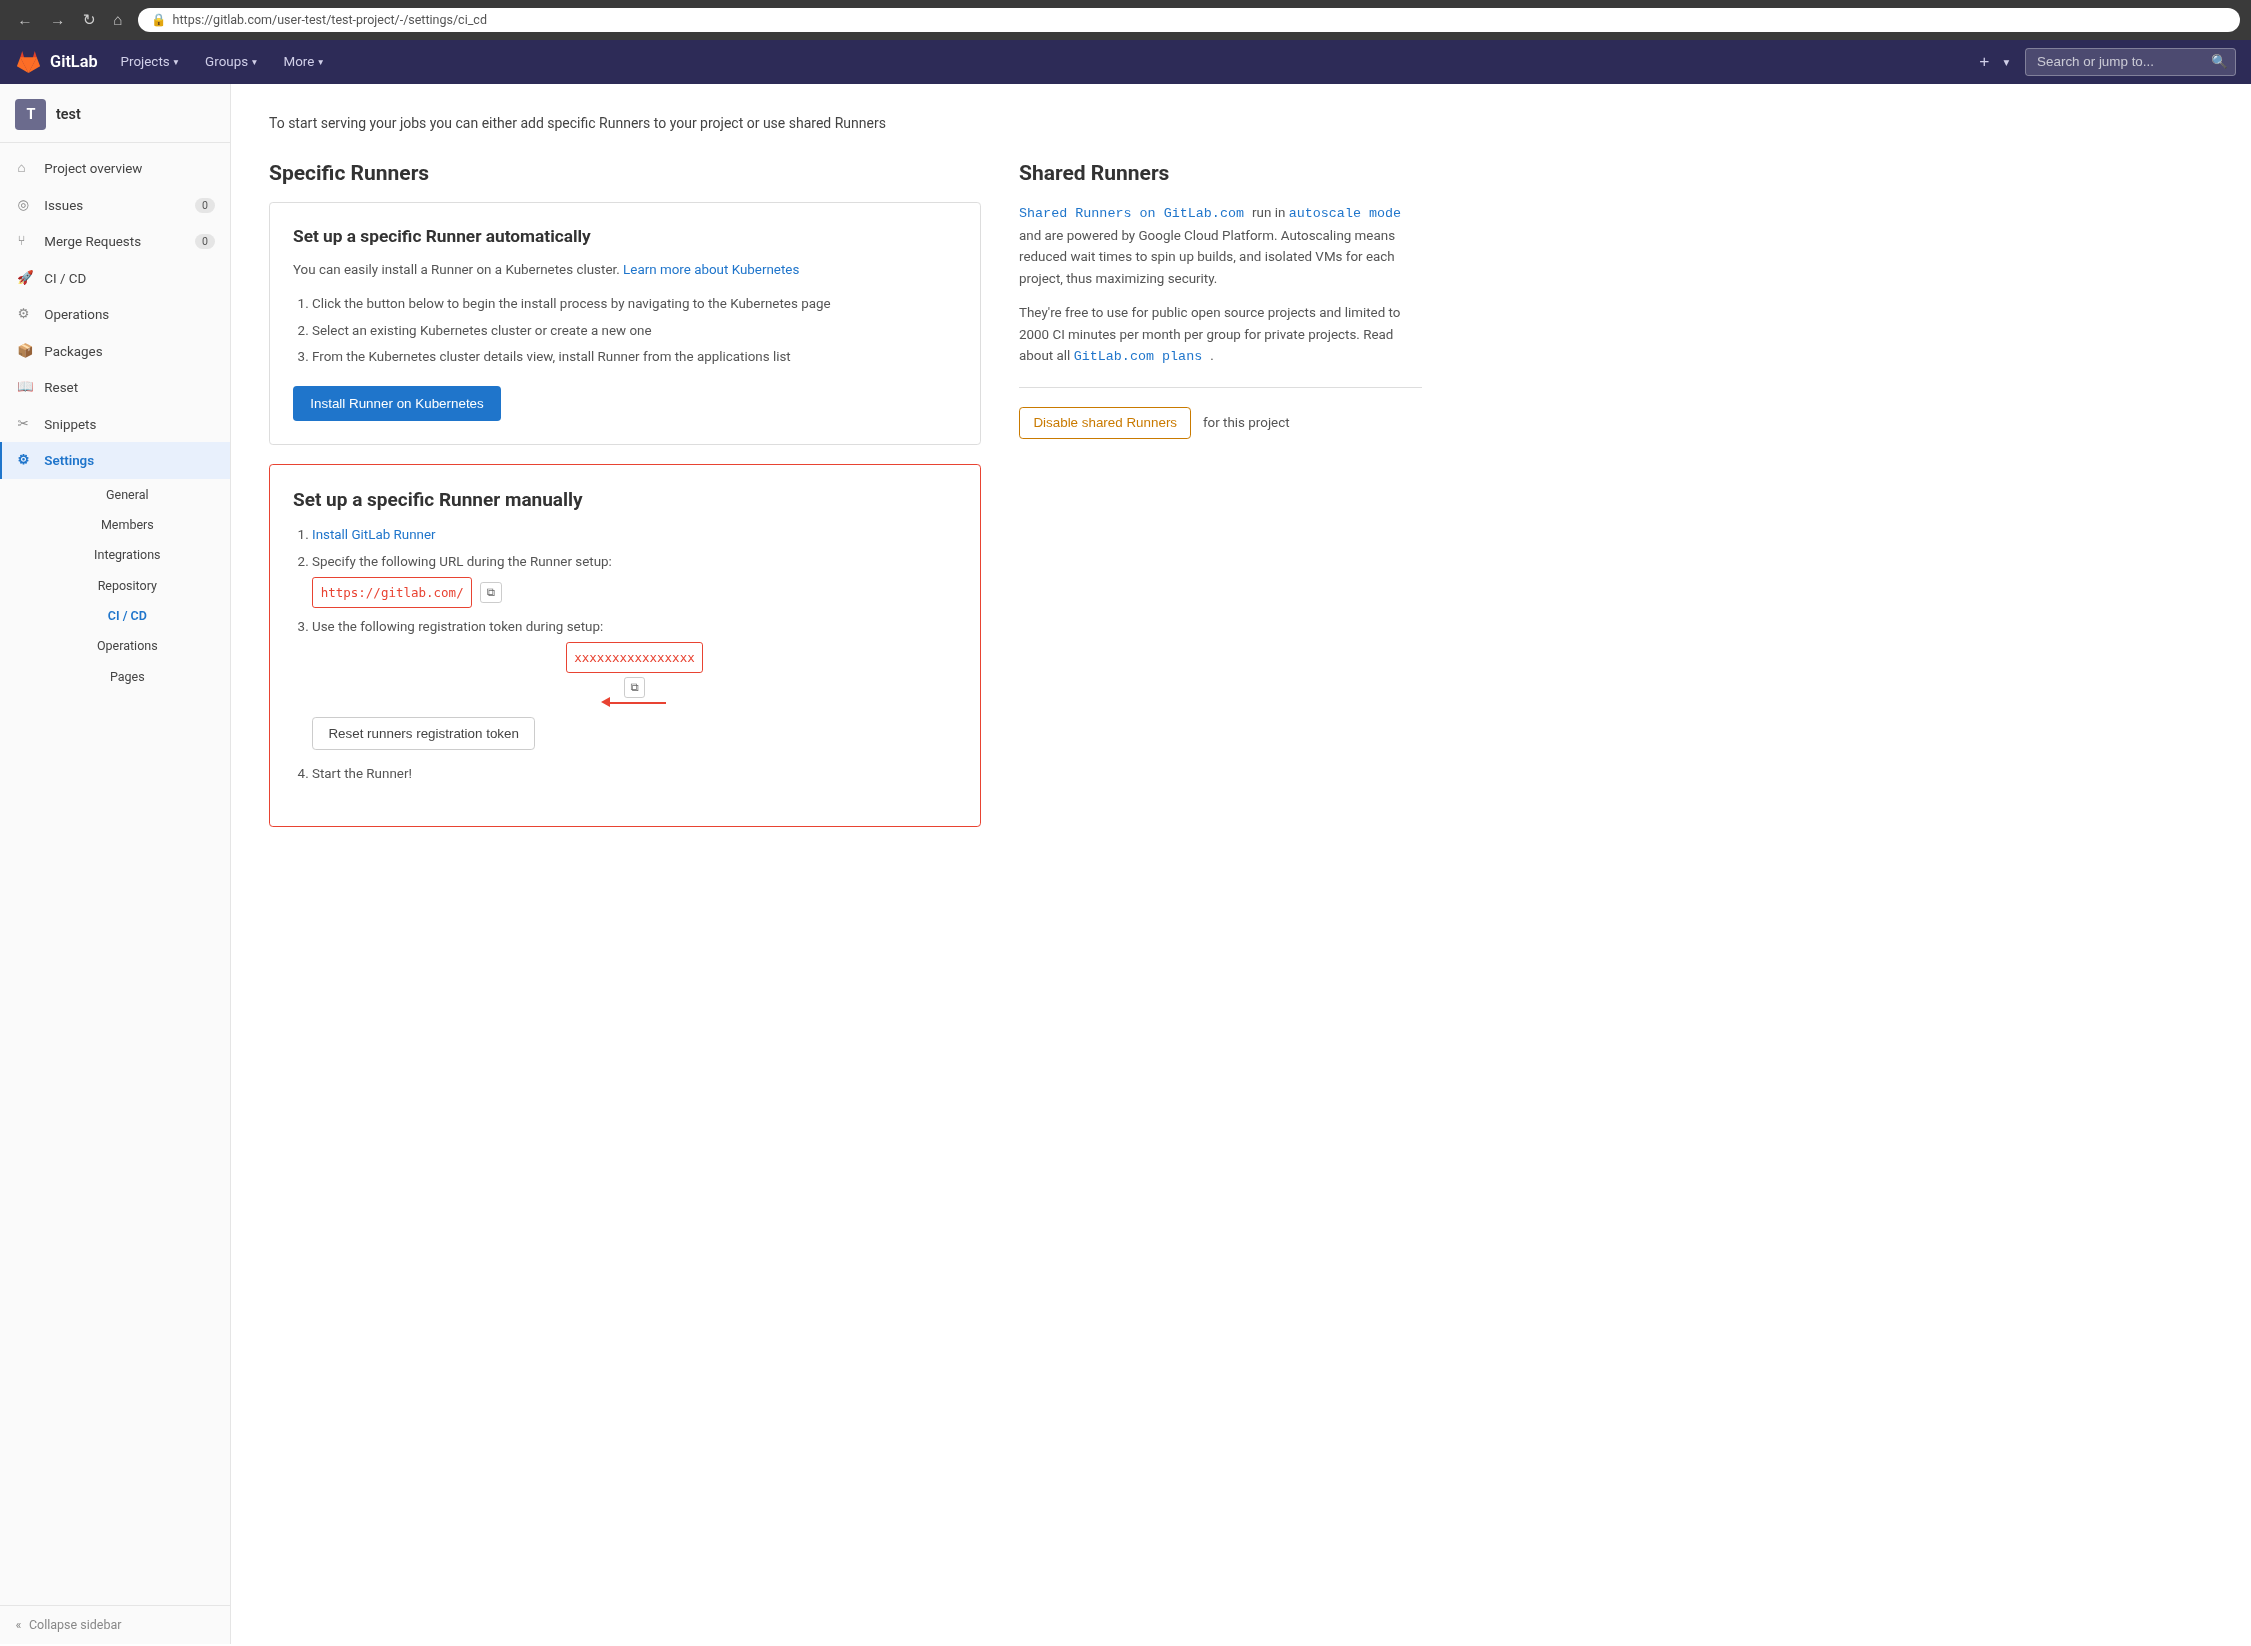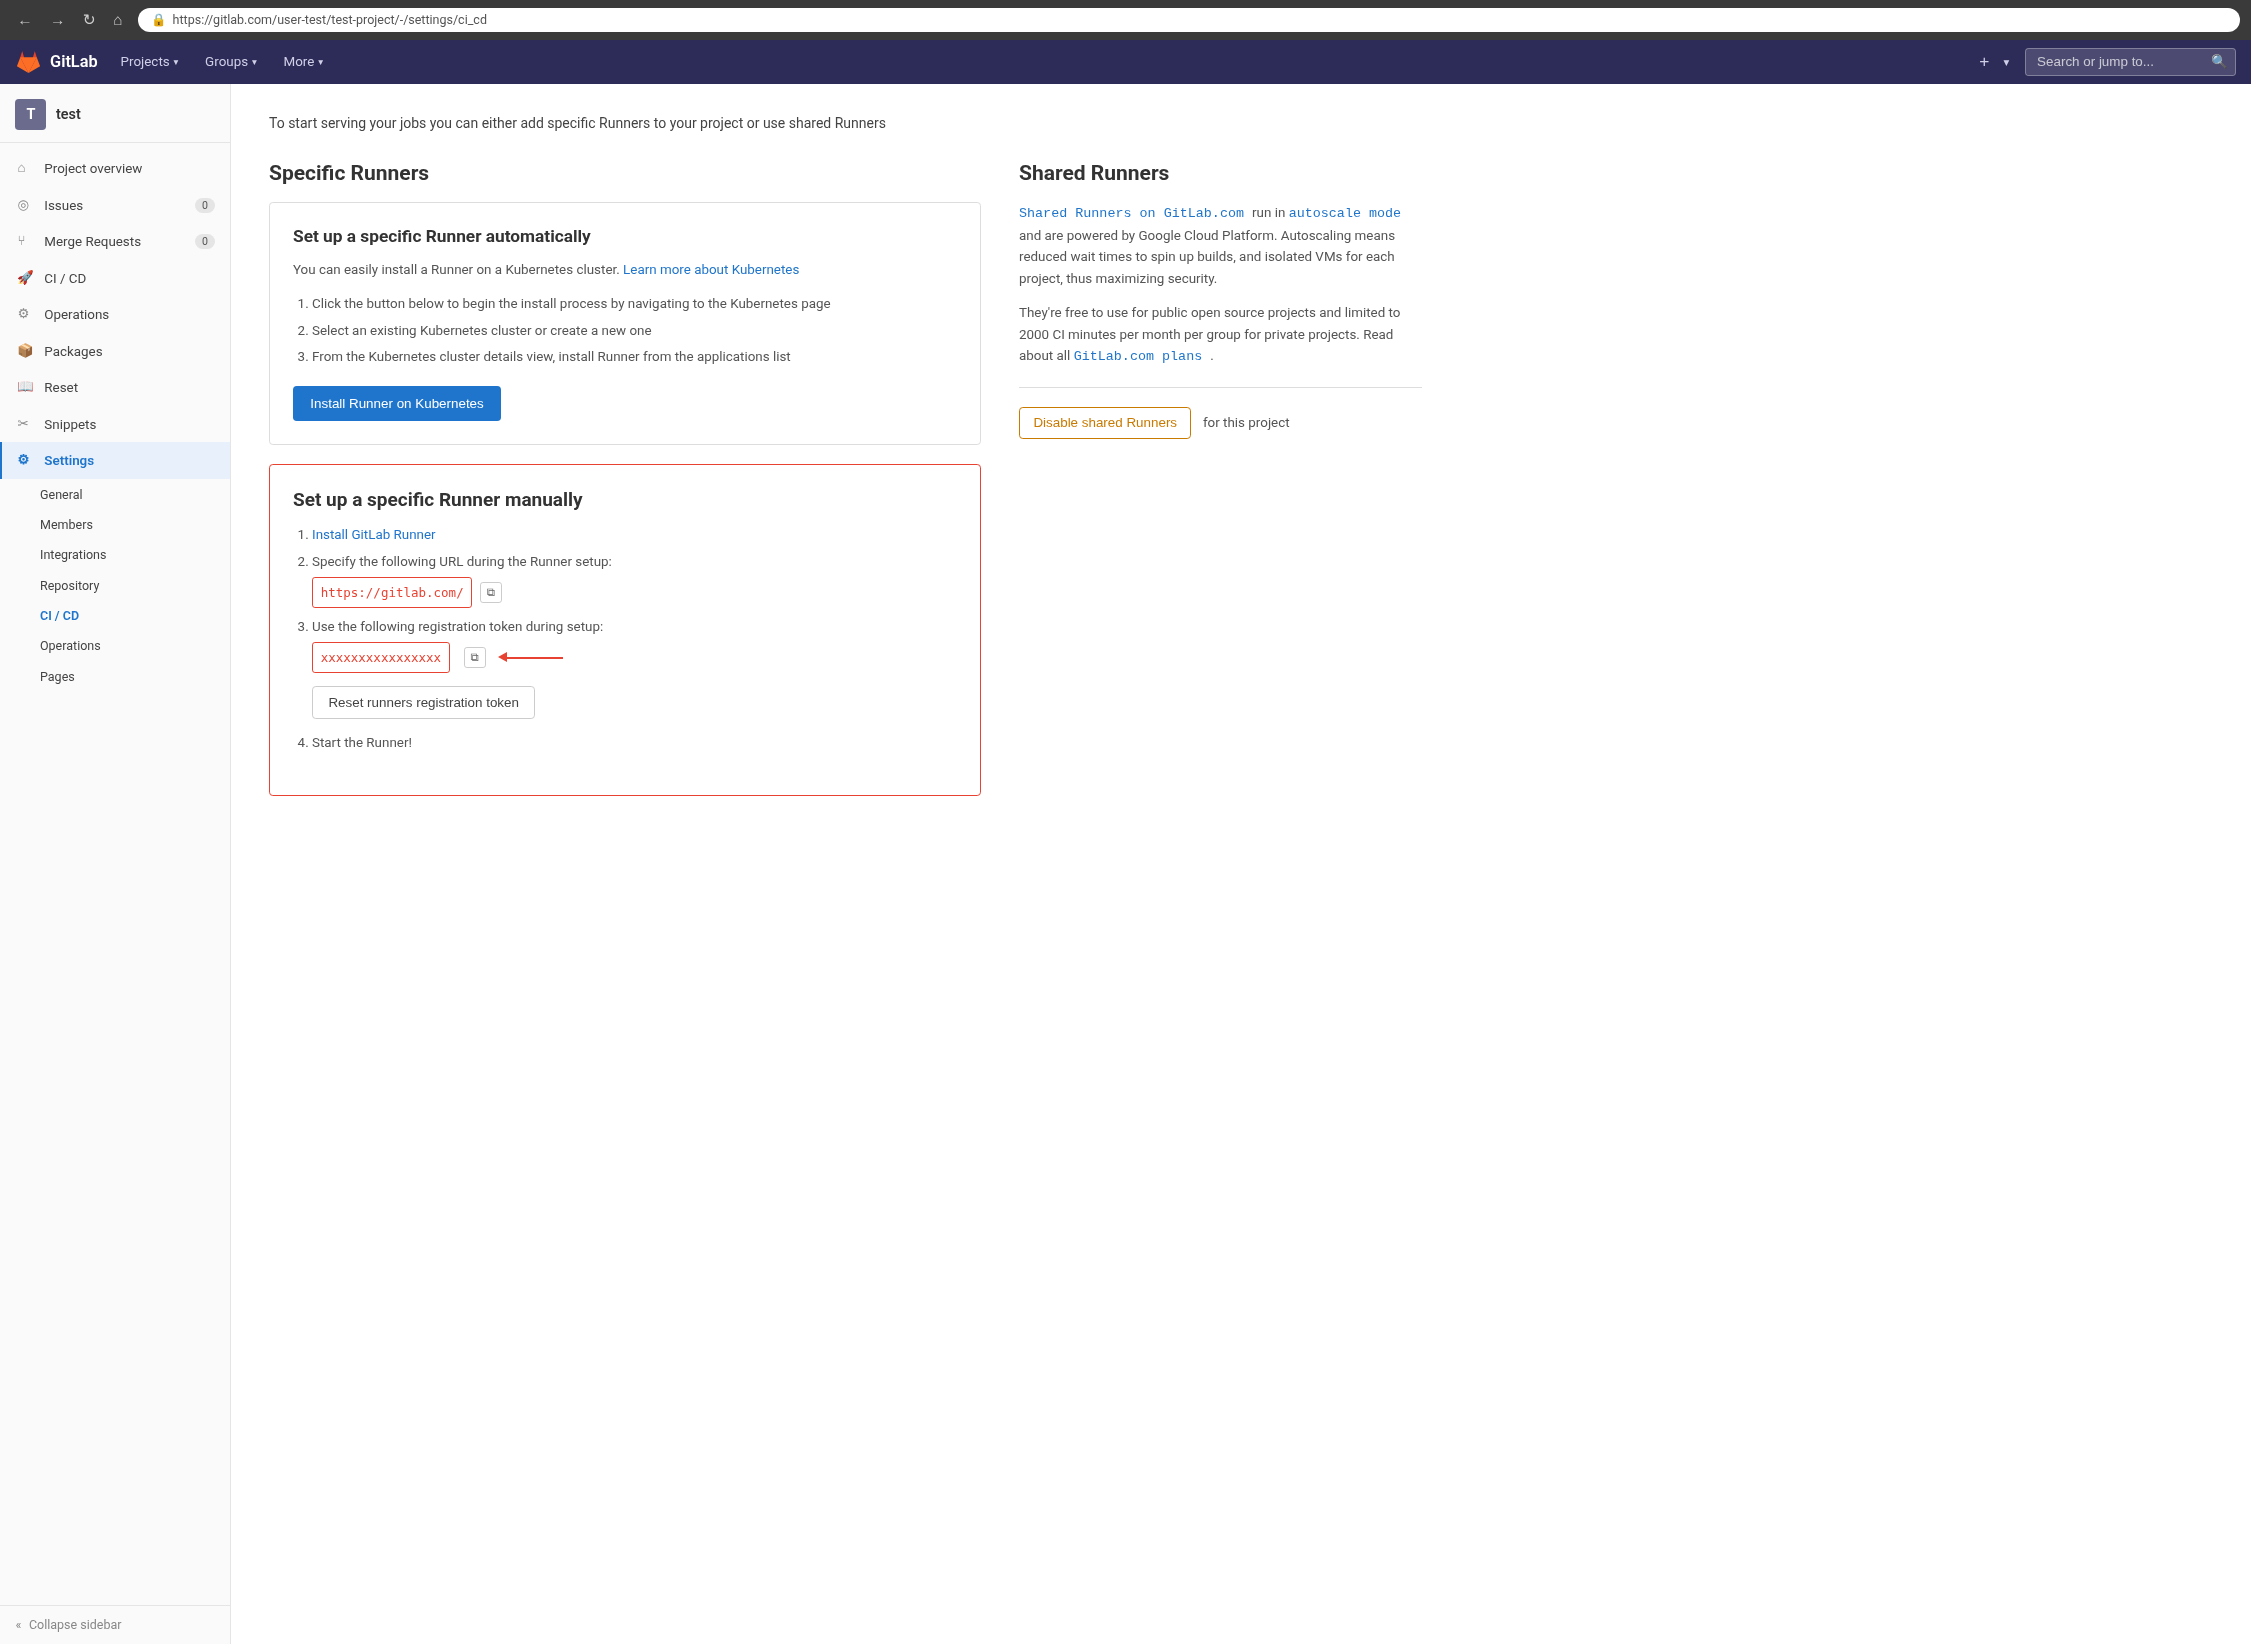--- a/index.html
+++ b/index.html
@@ -153,20 +153,21 @@
       color: #555;
     }
     
     .sidebar-sub-item {
       display: flex;
       align-items: center;
       padding: 7.7px 15.4px 7.7px 40px;
       cursor: pointer;
       color: #444;
       font-size: 12.5px;
+      justify-content: center;
     }
     .sidebar-sub-item.active {
       color: #1f75cb;
       font-weight: 600;
     }
     .sidebar-collapse {
       margin-top: auto;
       display: flex;
       align-items: center;
       padding: 11.5px 15.4px;
@@ -267,22 +268,23 @@
       background: #fff;
       border: 1px solid #e84332;
       color: #e84332;
       padding: 3.8px 7.7px;
       border-radius: 2.9px;
       font-size: 12.5px;
     }
     .token-wrapper {
       display: flex;
       align-items: center;
-      gap: 14px;
+      gap: 4px;
       margin: 3.8px 0;
+      flex-direction: column;
     }
     .copy-btn {
       background: none;
       border: 1px solid #ccc;
       border-radius: 2.9px;
       cursor: pointer;
       padding: 2.9px 5.8px;
       font-size: 11.5px;
       color: #666;
     }

